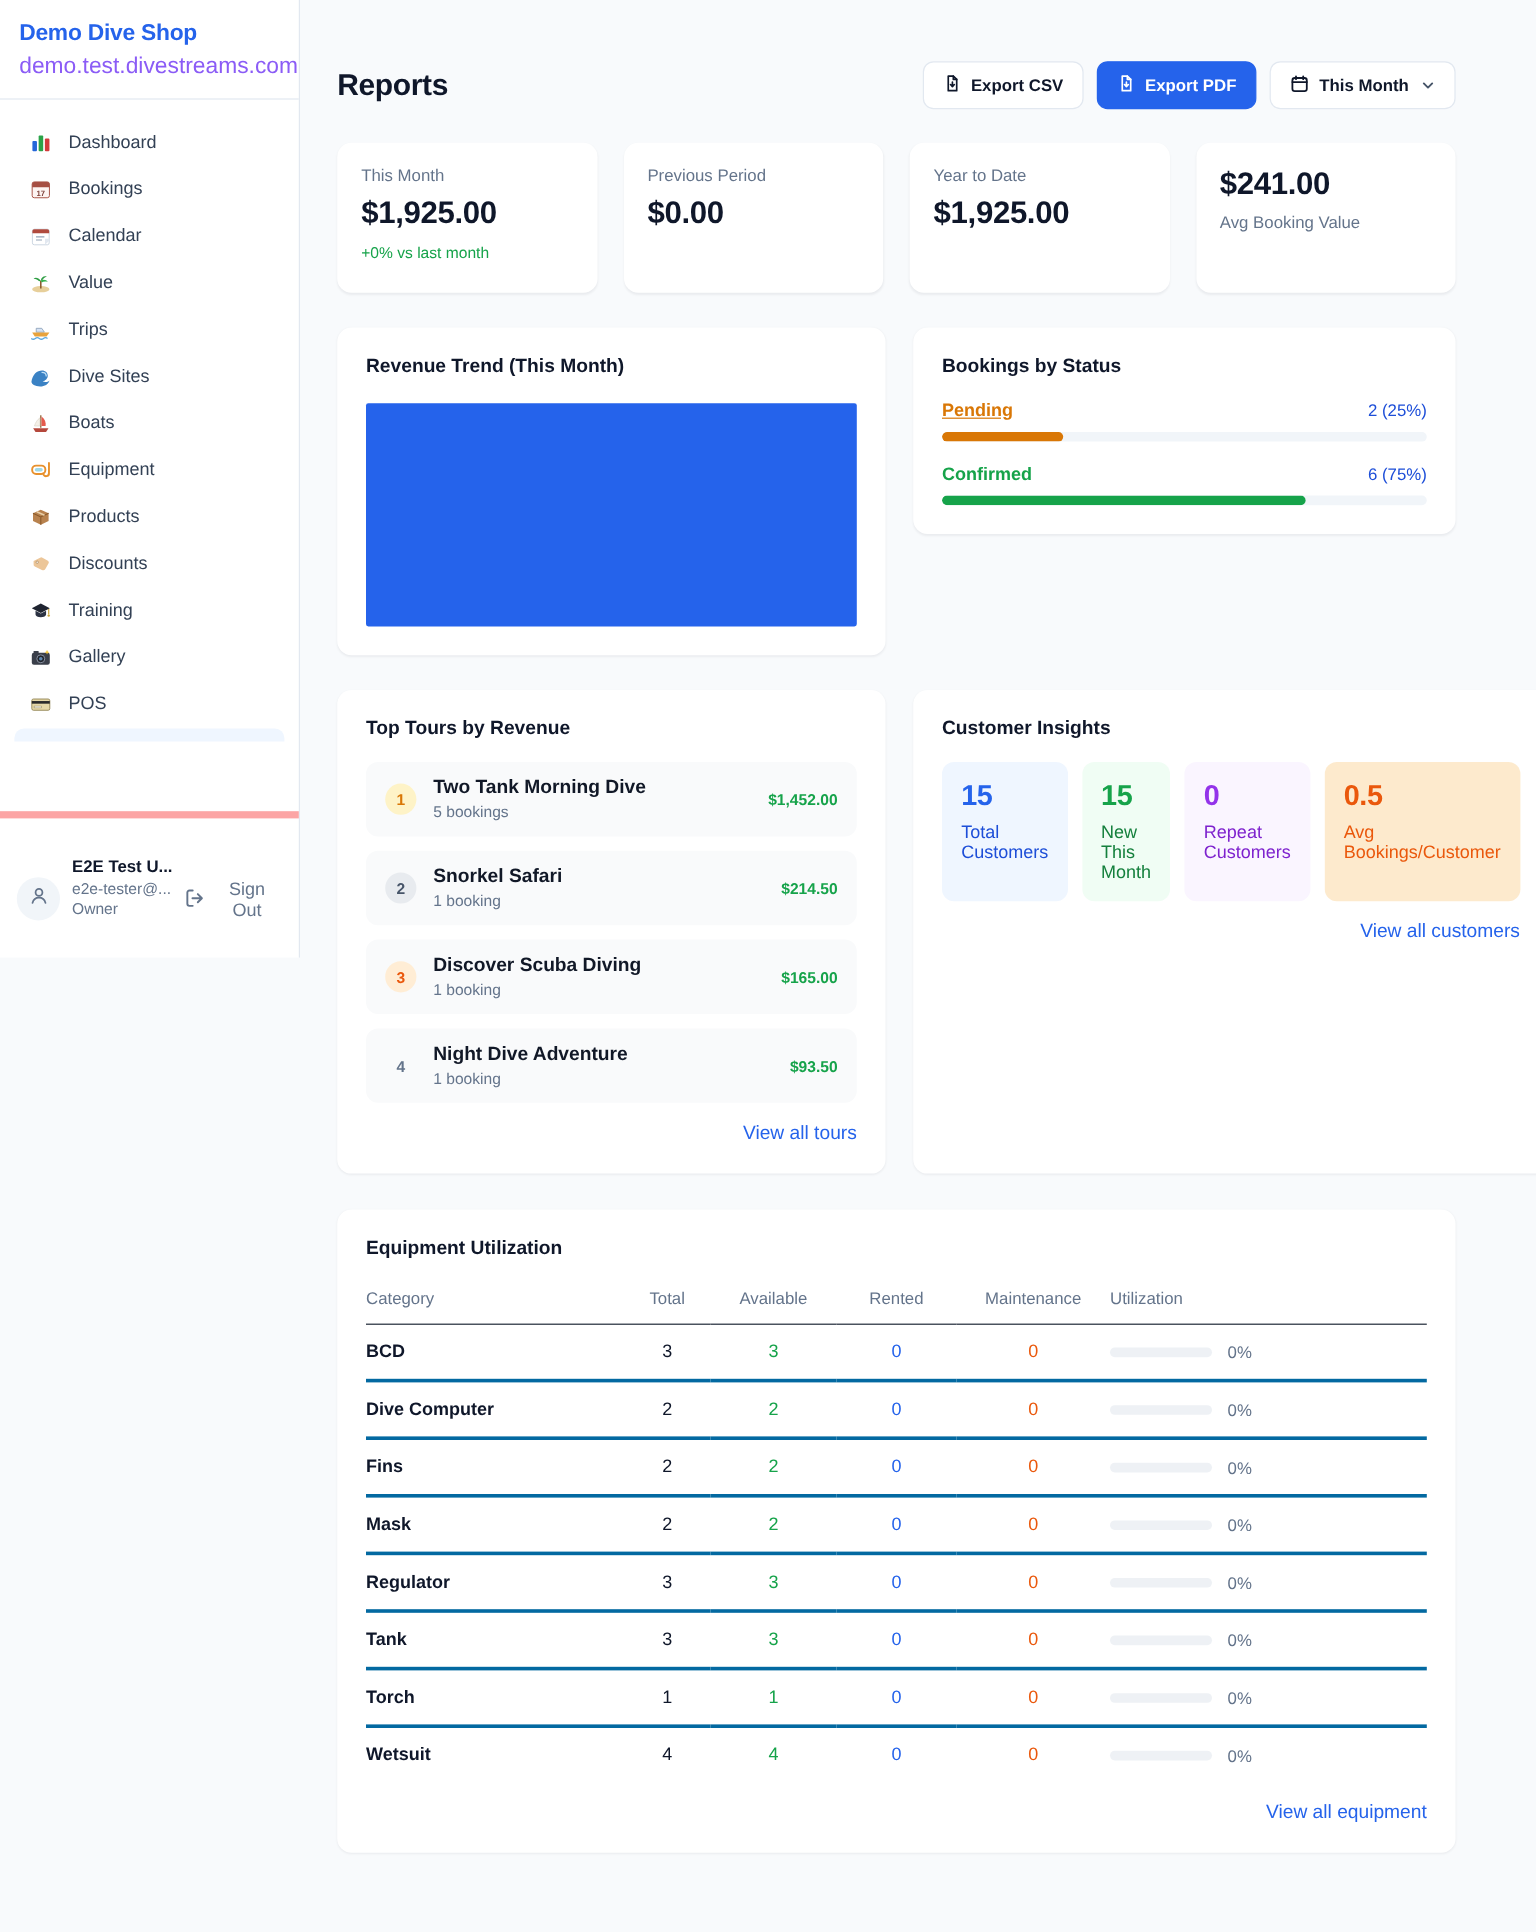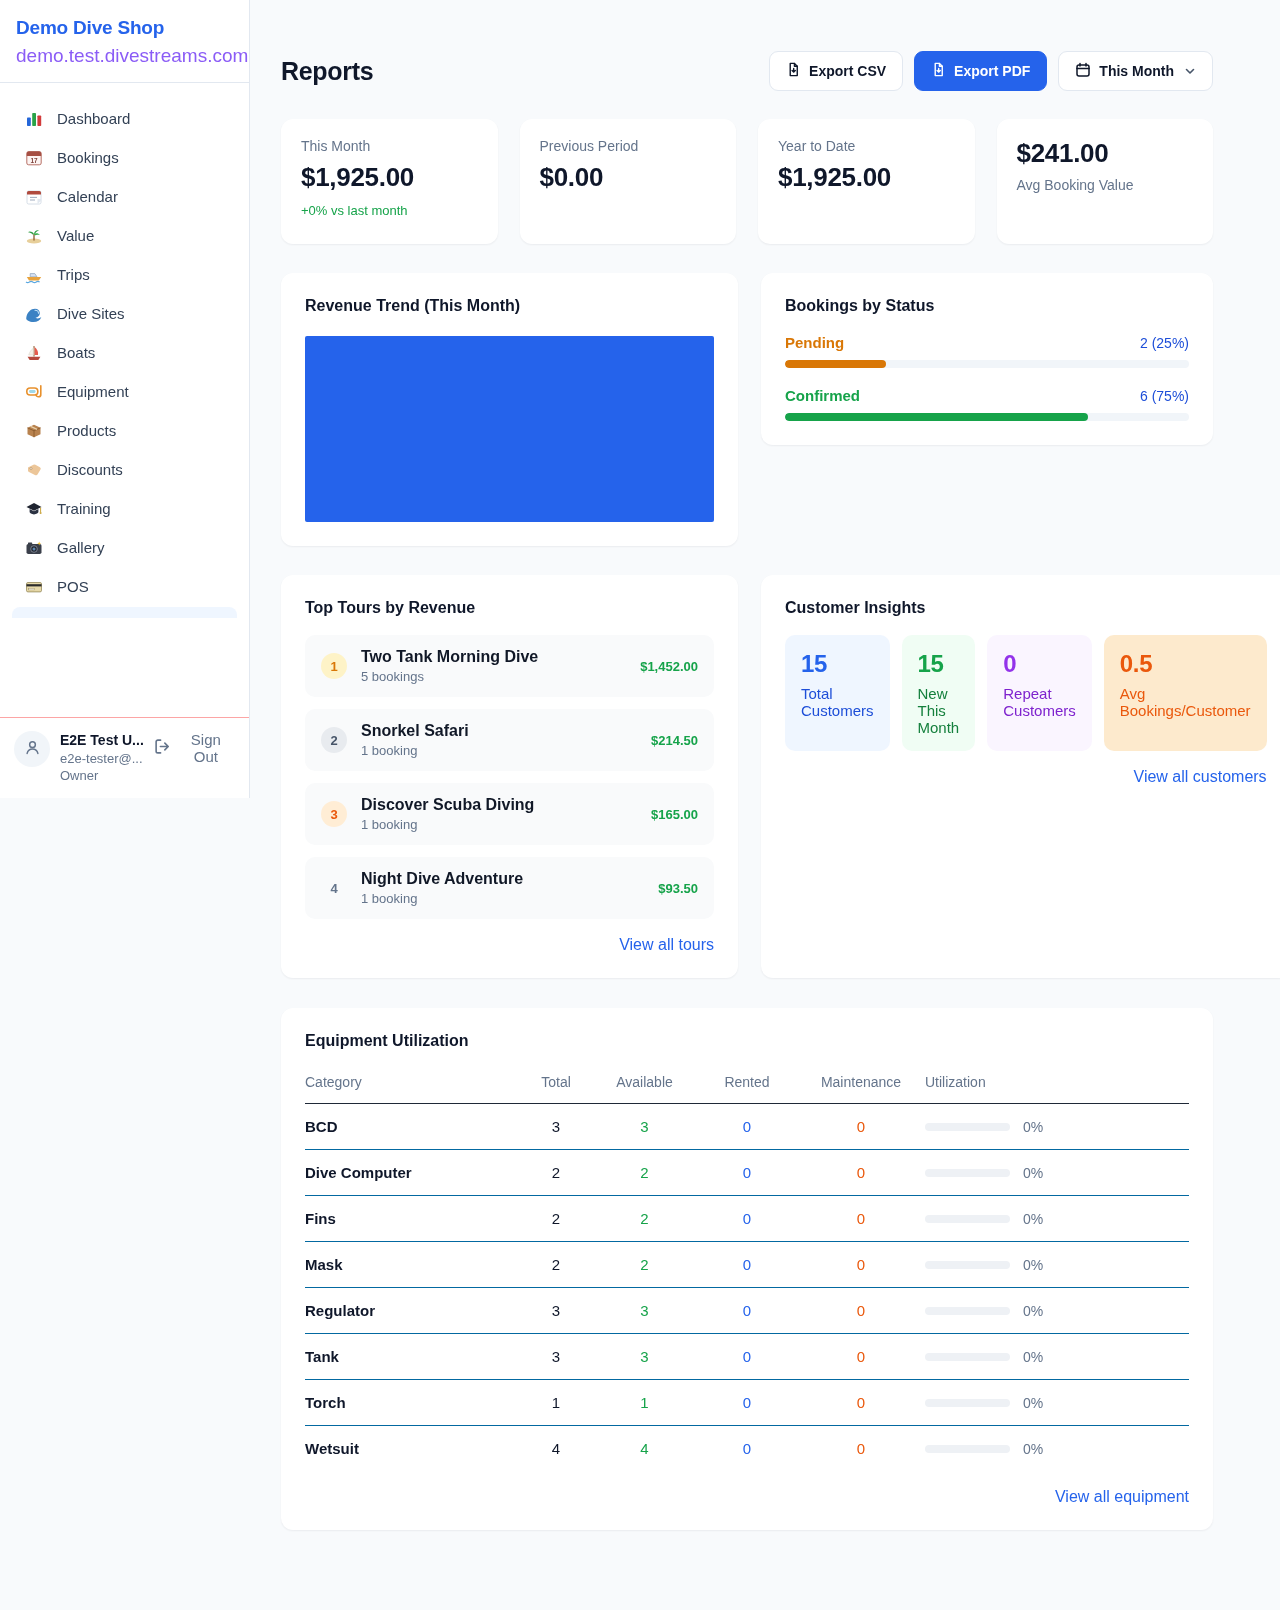--- a/index.html
+++ b/index.html
@@ -22,21 +22,21 @@
   .nav-item {
     display:flex; align-items:center; gap:13px; padding:10px 14px;
     border-radius:8px; color:#334155; font-size:15px; cursor:pointer;
   }
   .nav-icon { width:20px; height:19px; display:inline-flex; align-items:center; justify-content:center; flex:0 0 20px; }
   .nav-icon svg { width:18px; height:18px; }
   .nav-active-partial {
     height:11px; margin:1px 2px 0 2px; background:#eff6ff; border-radius:8px 8px 0 0;
   }
   .user-section {
-    border-top:1px solid #fca5a5; padding:13px 14px; display:flex; align-items:flex-start; gap:10px;
+    border-top:6px solid #fca5a5; padding:31px 14px; display:flex; align-items:flex-end; gap:10px;
   }
   .avatar {
     width:36px; height:36px; border-radius:50%; background:#f1f5f9;
     display:flex; align-items:center; justify-content:center; flex:0 0 36px;
   }
   .user-meta { line-height:1.35; min-width:0; }
   .user-name { font-size:14px; font-weight:bold; color:#0f172a; white-space:nowrap; }
   .user-email, .user-role { font-size:13px; color:#64748b; white-space:nowrap; }
   .signout-btn {
     margin-left:auto; display:flex; align-items:center; gap:6px;
@@ -123,21 +123,21 @@
   .tile-purple { background:#faf5ff; } .tile-purple .insight-value{color:#9333ea;} .tile-purple .insight-label{color:#7e22ce;}
   .tile-orange { background:#fdeacd; } .tile-orange .insight-value{color:#ea580c;} .tile-orange .insight-label{color:#ea580c;}
 
   
   .equip-card { margin-top:30px; }
   .equip-table { width:100%; border-collapse:collapse; margin-top:16px; }
   .equip-table th {
     font-size:14px; color:#64748b; font-weight:normal; text-align:left;
     padding:8px 0 13px 0; border-bottom:1px solid #1f2937;
   }
-  .equip-table td { padding:14px 0; font-size:15px; border-bottom:1px solid #0369a1; }
+  .equip-table td { padding:14px 0; font-size:15px; border-bottom:3px solid #0369a1; }
   .equip-table tr:last-child td { border-bottom:none; }
   th.col-num, td.col-num { text-align:center; }
   .col-category { width:215px; }
   .col-total { width:72px; }
   .col-available { width:105px; }
   .col-rented { width:100px; }
   .col-maintenance { width:128px; }
   td.cat { font-weight:bold; color:#0f172a; }
   td.avail { color:#16a34a; }
   td.rent { color:#2563eb; }
@@ -401,21 +401,21 @@
     <div class="card">
       <div class="card-title">Revenue Trend (This Month)</div>
       <div class="chart-block" id="revenue-chart" style="background: rgb(37, 99, 235); width: 100%;"></div>
     </div>
 
     <div class="card">
       <div class="card-title">Bookings by Status</div>
 
       <div class="status-group">
         <div class="status-head">
-          <span class="status-label" id="status-label-0" style="color: rgb(217, 119, 6);">Pending</span>
+          <span class="status-label" id="status-label-0" style="color: rgb(217, 119, 6); text-decoration: underline;">Pending</span>
           <span class="status-count">2 (25%)</span>
         </div>
         <div class="status-track">
           <div class="status-fill" id="status-fill-0" style="width: 25%; background: rgb(217, 119, 6);"></div>
         </div>
       </div>
 
       <div class="status-group">
         <div class="status-head">
           <span class="status-label" id="status-label-1" style="color: rgb(22, 163, 74);">Confirmed</span>

